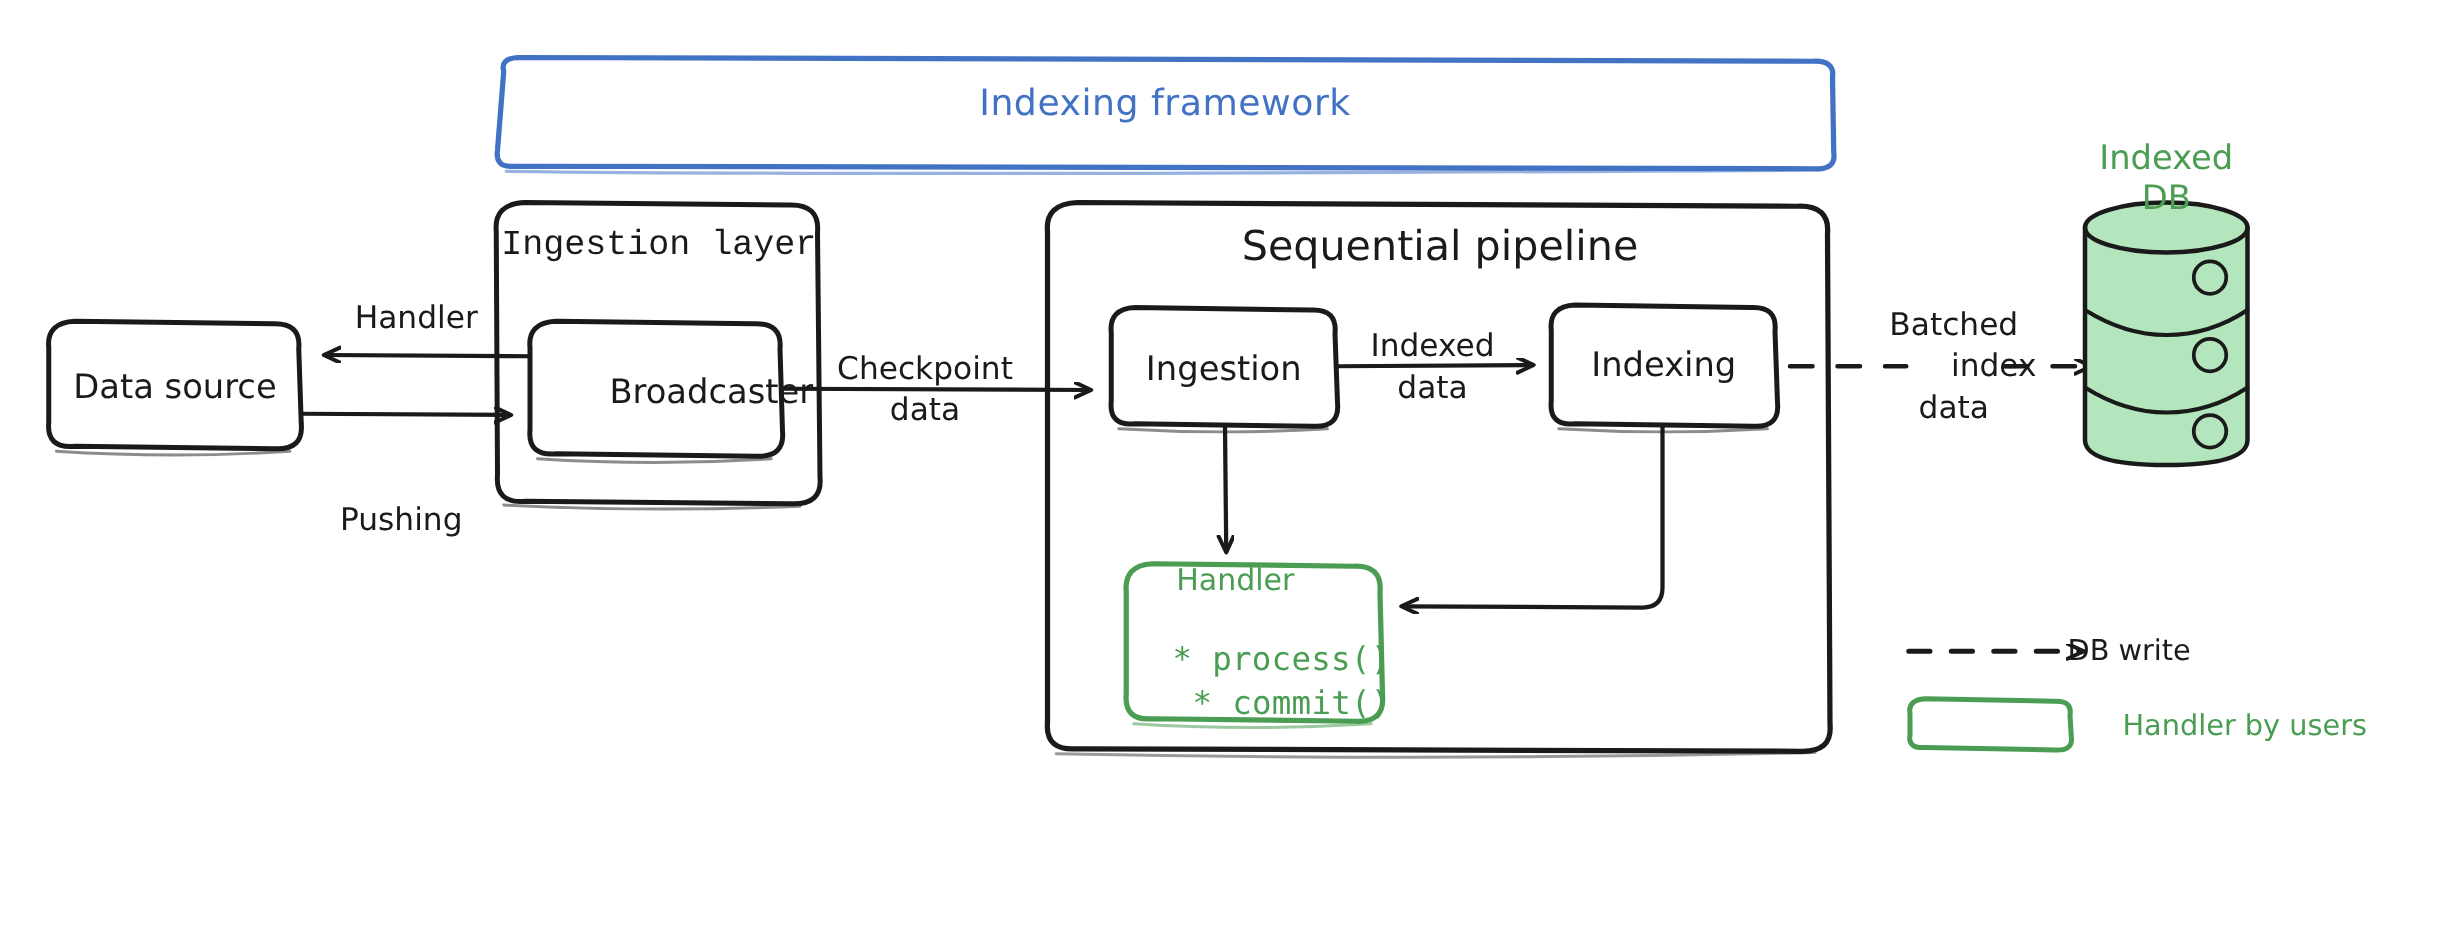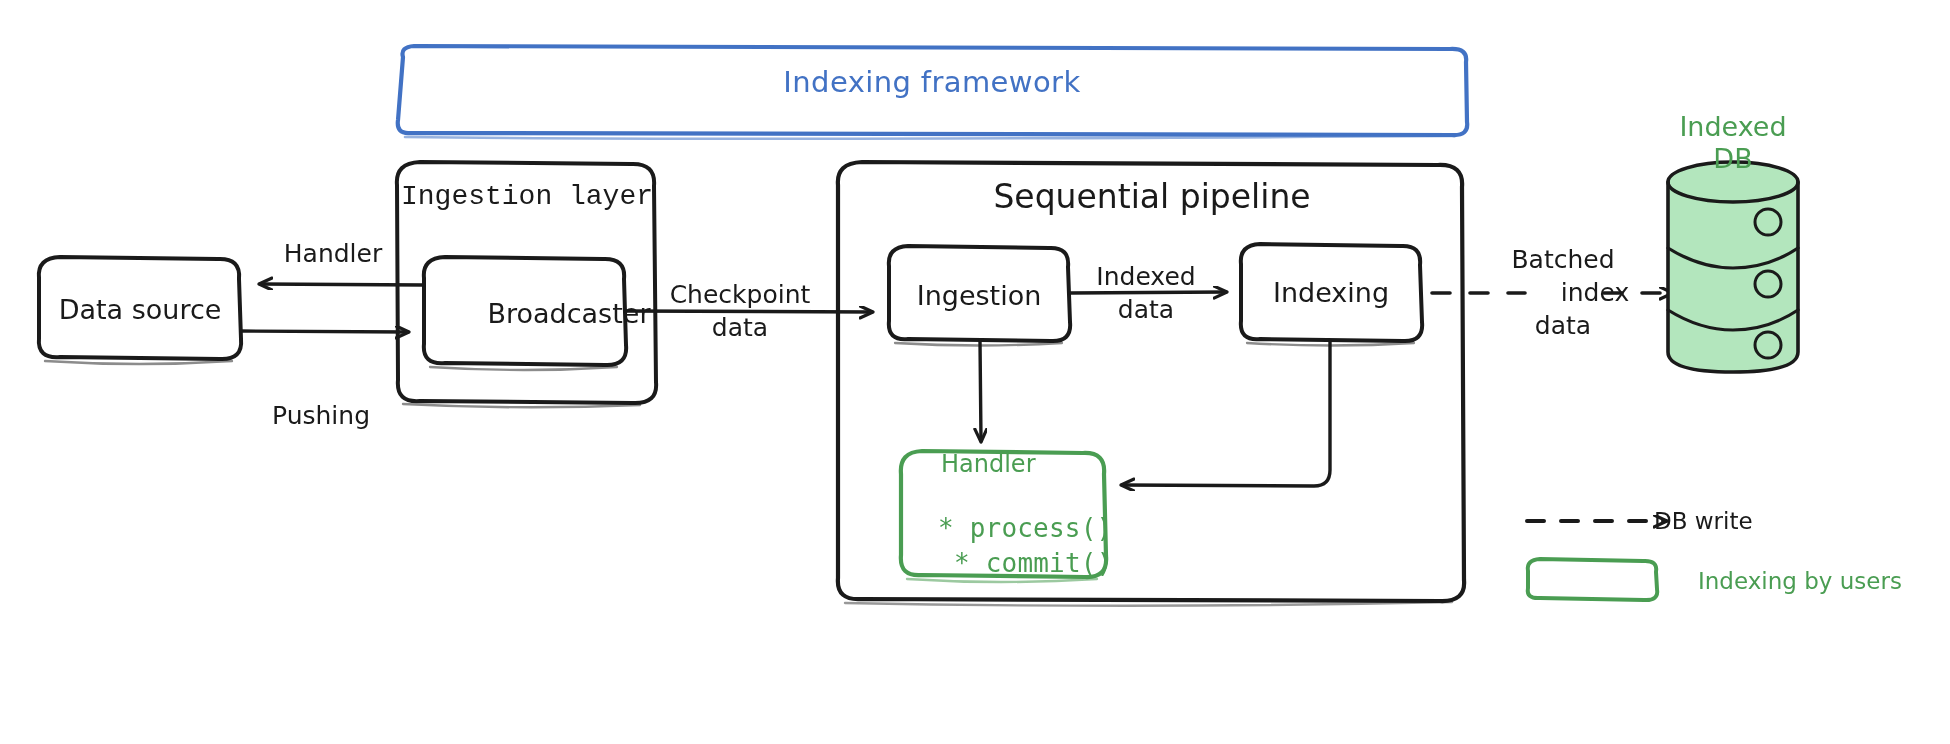--- a/index.html
+++ b/index.html
@@ -163,15 +163,15 @@
 
   <div class="lbl hand t-handler c-green" style="left:941px;top:450px;">Handler</div>
   <div class="lbl mono t-method c-green" style="left:938px;top:513px;">* process()</div>
   <div class="lbl mono t-method c-green" style="left:954px;top:548px;">* commit()</div>
 
   <div class="lbl hand t-dbname c-green ctr" style="left:1733px;top:110px;">Indexed</div>
   <div class="lbl hand t-dbname c-green ctr" style="left:1733px;top:142px;">DB</div>
 
   <div class="lbl hand t-legend c-black" style="left:1654px;top:508px;text-align:center;">DB write</div>
 
-  <div class="lbl hand t-legend c-green" style="left:1698px;top:568px;">Indexing by users</div>
+  <div class="lbl hand t-legend c-green" style="left:1698px;top:568px;">Handler by users</div>
 
 </div>
 
 </body></html>

